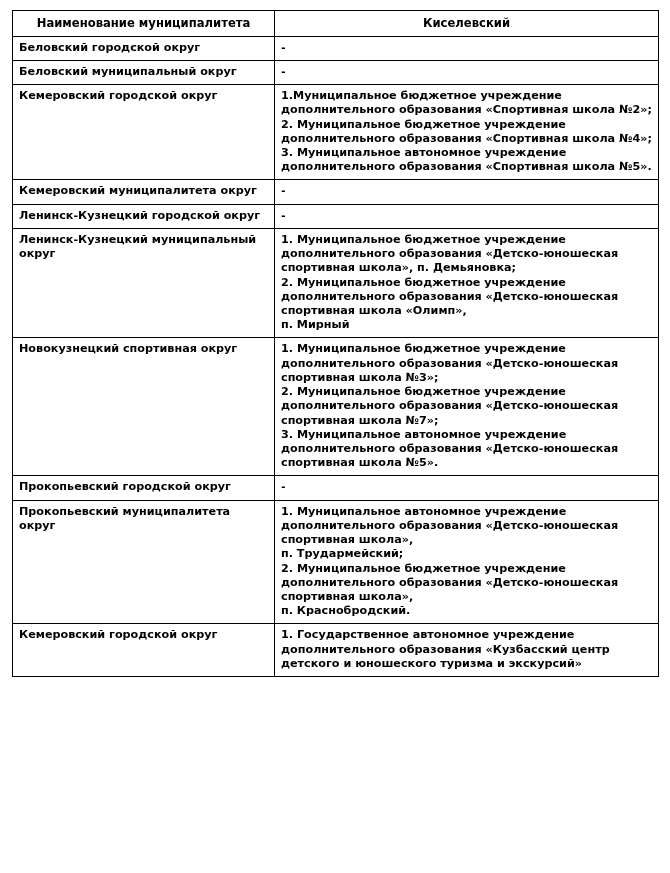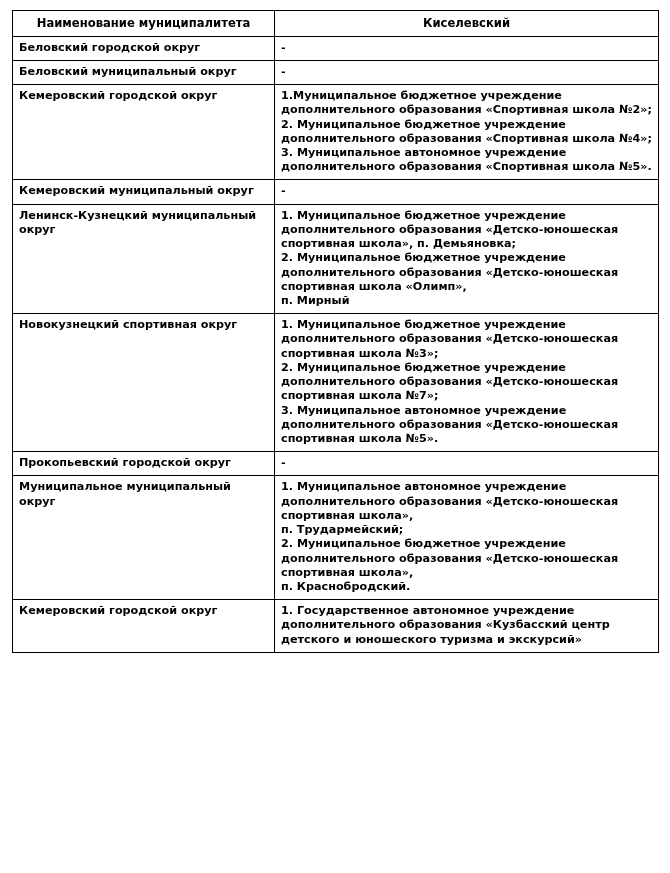--- a/index.html
+++ b/index.html
@@ -72,41 +72,45 @@
         <td class="cell-text">Беловский муниципальный округ</td>
         <td class="cell-text">-</td>
       </tr>
       <tr>
         <td class="cell-text">Кемеровский городской округ</td>
         <td class="cell-text">1.Муниципальное бюджетное учреждение дополнительного образования «Спортивная школа №2»;
 2. Муниципальное бюджетное учреждение дополнительного образования «Спортивная школа №4»;
 3. Муниципальное автономное учреждение дополнительного образования «Спортивная школа №5».</td>
       </tr>
       <tr>
-        <td class="cell-text">Кемеровский муниципальный округ</td>
+        <td class="cell-text">Кемеровский муниципалитета округ</td>
+        <td class="cell-text">-</td>
+      </tr>
+      <tr>
+        <td class="cell-text">Ленинск-Кузнецкий городской округ</td>
         <td class="cell-text">-</td>
       </tr>
       <tr>
         <td class="cell-text">Ленинск-Кузнецкий муниципальный округ</td>
         <td class="cell-text">1. Муниципальное бюджетное учреждение дополнительного образования «Детско-юношеская спортивная школа», п. Демьяновка;
 2. Муниципальное бюджетное учреждение дополнительного образования «Детско-юношеская спортивная школа «Олимп»,
 п. Мирный</td>
       </tr>
       <tr>
         <td class="cell-text">Новокузнецкий спортивная округ</td>
         <td class="cell-text">1. Муниципальное бюджетное учреждение дополнительного образования «Детско-юношеская спортивная школа №3»;
 2. Муниципальное бюджетное учреждение дополнительного образования «Детско-юношеская спортивная школа №7»;
 3. Муниципальное автономное учреждение дополнительного образования «Детско-юношеская спортивная школа №5».</td>
       </tr>
       <tr>
         <td class="cell-text">Прокопьевский городской округ</td>
         <td class="cell-text">-</td>
       </tr>
       <tr>
-        <td class="cell-text">Муниципальное муниципальный округ</td>
+        <td class="cell-text">Прокопьевский муниципалитета округ</td>
         <td class="cell-text">1. Муниципальное автономное учреждение дополнительного образования «Детско-юношеская спортивная школа»,
 п. Трудармейский;
 2. Муниципальное бюджетное учреждение дополнительного образования «Детско-юношеская спортивная школа»,
 п. Краснобродский.</td>
       </tr>
       <tr>
         <td class="cell-text">Кемеровский городской округ</td>
         <td class="cell-text">1. Государственное автономное учреждение дополнительного образования «Кузбасский центр детского и юношеского туризма и экскурсий»</td>
       </tr>
     </tbody>

